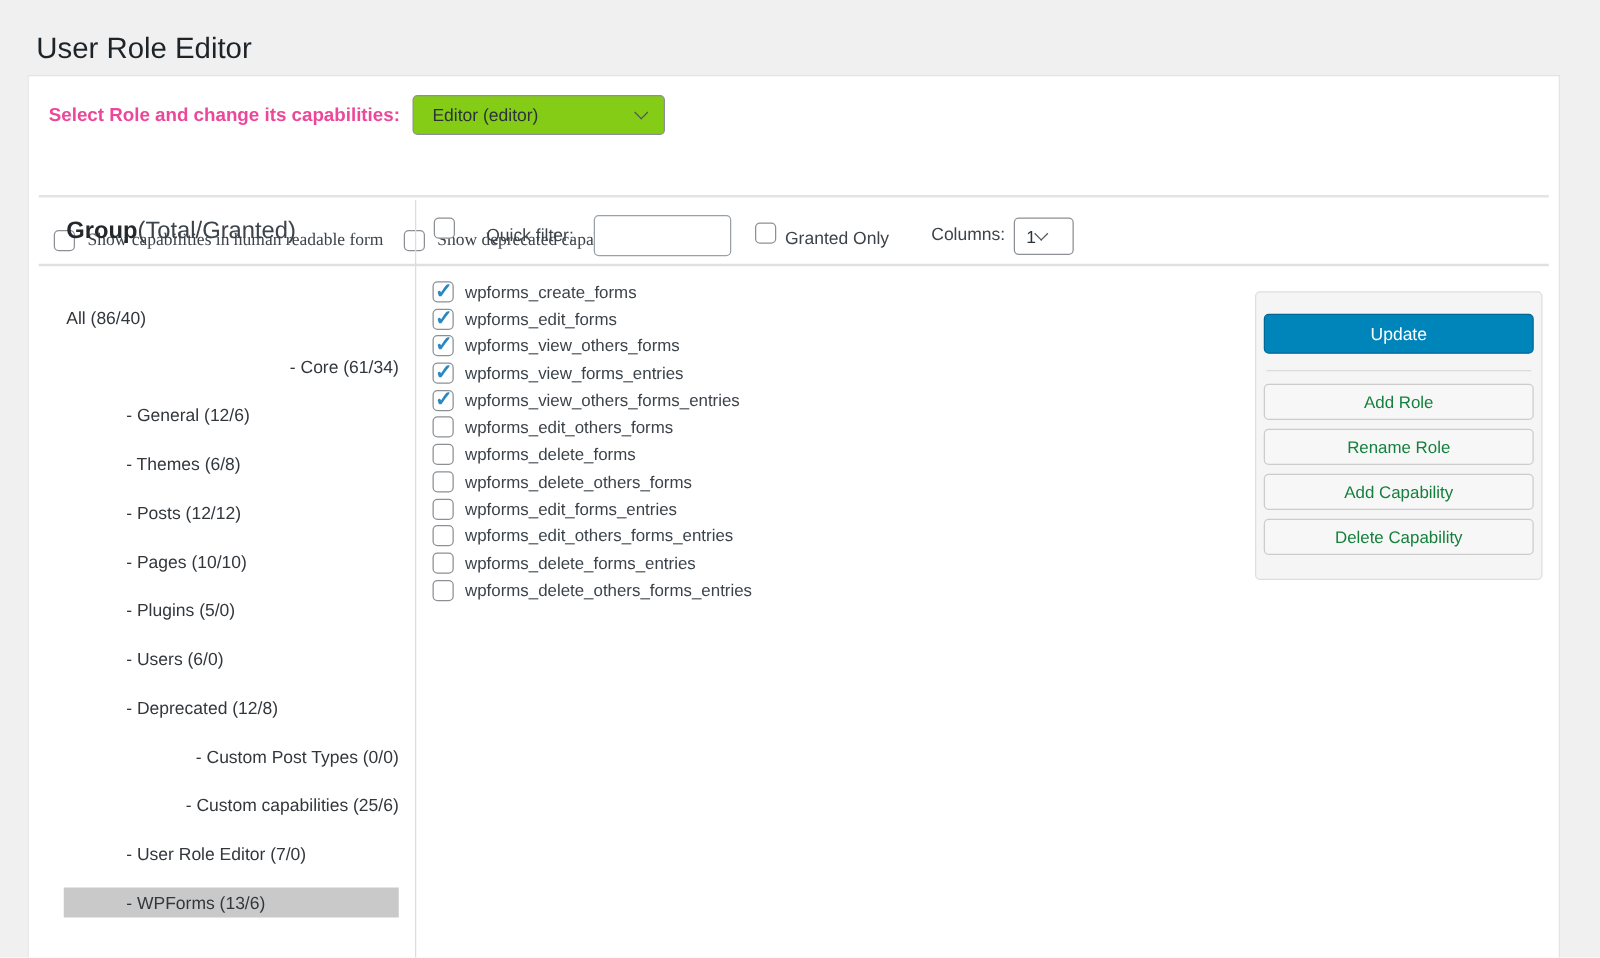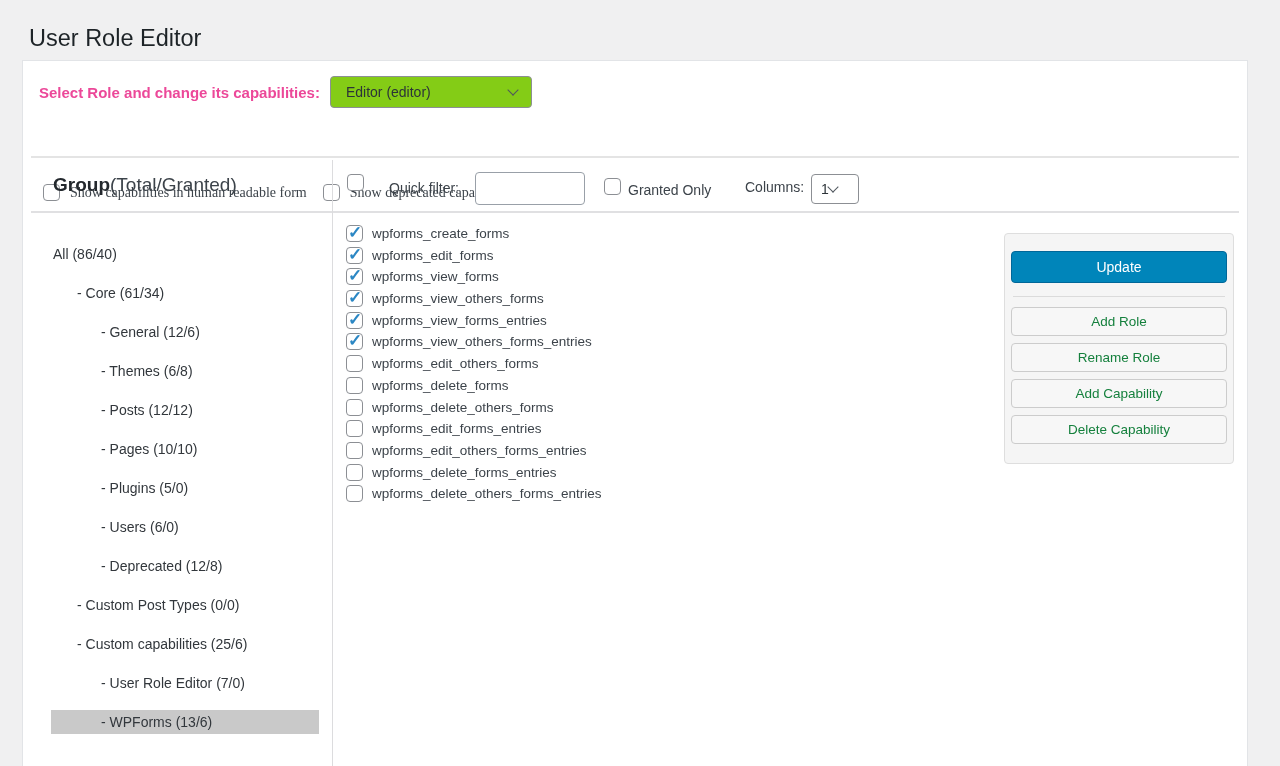--- a/index.html
+++ b/index.html
@@ -79,21 +79,21 @@
     display:flex; align-items:center; padding:0 8px 0 9px;
     font-size:14px; color:#2c3338; cursor:pointer;
   }
   
   .tree { position:absolute; left:0; top:166px; width:309px; list-style:none; }
   .tree li {
     height:24px; line-height:24px; margin:15px 0 6px 28px; width:268px;
     font-size:14px; color:#32373c; cursor:pointer; white-space:nowrap;
   }
   .tree li.indent-0 { padding-left:2px; }
-  .tree li.indent-1 { padding-left:26px; }
+  .tree li.indent-1 { padding-left:26px;text-align:right; }
   .tree li.indent-2 { padding-left:50px; }
   .tree li.selected { background:var(--c-selbg,#c9c9c9); }
   
   .caps { position:absolute; left:323px; top:164px; list-style:none; }
   .caps li { display:flex; align-items:center; height:17px; margin-bottom:4.7px; }
   .caps .cap-label { margin-left:9px; font-size:13.5px; color:#3c434a; white-space:nowrap; }
   
   .panel {
     position:absolute; left:981px; top:172px; width:230px; height:231px;
     background:#f5f5f5; border:1px solid #dedede; border-radius:4px;
@@ -184,24 +184,20 @@
   <li class="checked">
         <span class="cb"></span>
         <span class="cap-label">wpforms_create_forms</span>
       </li>
       <li class="checked">
         <span class="cb"></span>
         <span class="cap-label">wpforms_edit_forms</span>
       </li>
       <li class="checked">
         <span class="cb"></span>
-        <span class="cap-label">wpforms_view_forms</span>
-      </li>
-      <li class="checked">
-        <span class="cb"></span>
         <span class="cap-label">wpforms_view_others_forms</span>
       </li>
       <li class="checked">
         <span class="cb"></span>
         <span class="cap-label">wpforms_view_forms_entries</span>
       </li>
       <li class="checked">
         <span class="cb"></span>
         <span class="cap-label">wpforms_view_others_forms_entries</span>
       </li>

